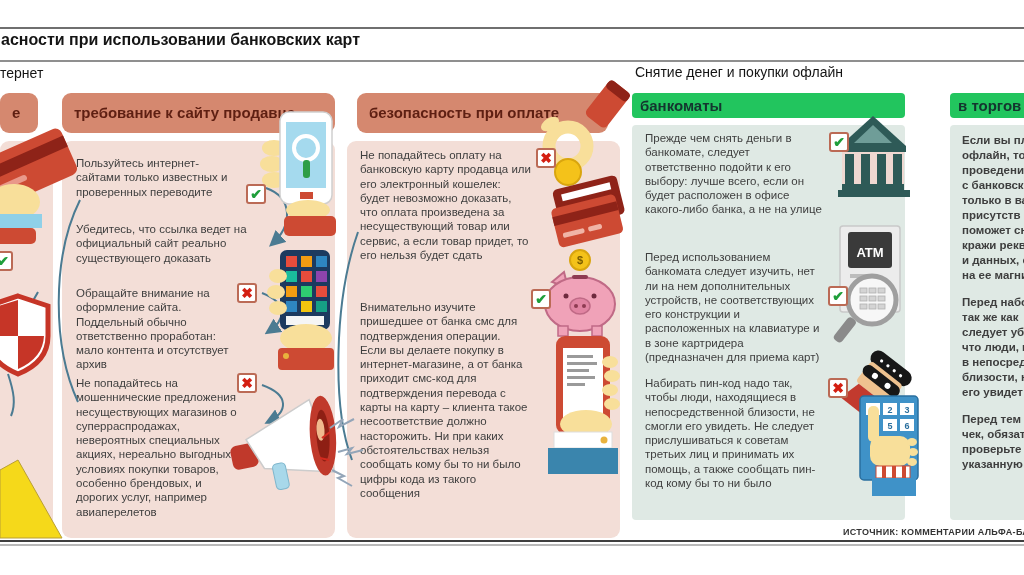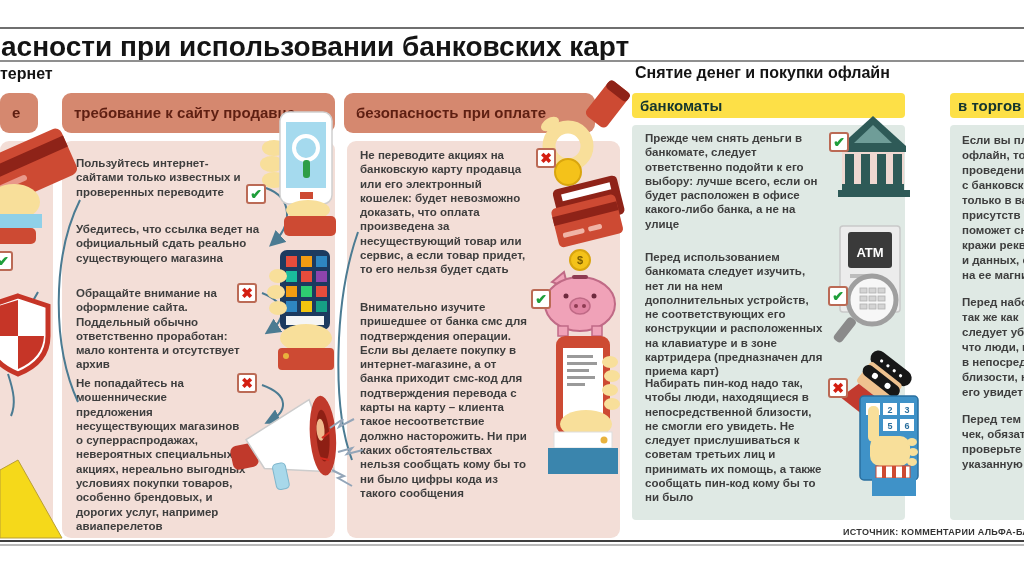--- a/index.html
+++ b/index.html
@@ -3,31 +3,31 @@
 <meta charset="utf-8">
 <style>
   html,body{margin:0;padding:0;background:#fff;}
   .canvas{position:relative;width:1024px;height:575px;background:#ffffff;overflow:hidden;
           font-family:"Liberation Sans",sans-serif;}
   .hr{position:absolute;left:0;width:1024px;}
   .hr.top{top:27px;height:2px;background:#6f6f6f;}
   .hr.under{top:60px;height:2px;background:#8f8f8f;}
   .hr.bot1{top:540px;height:2px;background:#3f3f3f;}
   .hr.bot2{top:544px;height:2px;background:#b9b9b9;}
-  .title{position:absolute;left:1px;top:31px;font-size:28px;font-weight:bold;color:#141414;white-space:nowrap;}
-  .seclabel{position:absolute;font-size:16px;font-weight:bold;color:#141414;white-space:nowrap;}
+  .title{position:absolute;left:1px;top:31px;font-size:16px;font-weight:bold;color:#141414;white-space:nowrap;}
+  .seclabel{position:absolute;font-size:14px;font-weight:normal;color:#141414;white-space:nowrap;}
   .seclabel.online{left:0;top:65px;}
   .seclabel.offline{left:635px;top:64px;}
   .pill{position:absolute;background:#d5886f;border-radius:9px;color:#5e1f12;font-size:15px;
         font-weight:bold;height:40px;line-height:40px;padding-left:12px;box-sizing:border-box;
         white-space:nowrap;overflow:hidden;z-index:2;}
-  .pill.teal{background:#fde047;color:#14352f;height:25px;line-height:25px;border-radius:4px;padding-left:8px;}
+  .pill.teal{background:#22c55e;color:#14352f;height:25px;line-height:25px;border-radius:4px;padding-left:8px;}
   .panel{position:absolute;background:#f3ded7;border-radius:9px;z-index:1;}
   .panel.teal{background:#dfe9e4;border-radius:4px;}
-  .para{position:absolute;font-size:11.5px;font-weight:bold;color:#3e3e3e;line-height:14.3px;z-index:4;}
+  .para{position:absolute;font-size:11.5px;font-weight:normal;color:#3e3e3e;line-height:14.3px;z-index:4;}
   .cutlines{position:absolute;left:962px;top:133px;z-index:4;}
   .cutline{font-size:11.5px;font-weight:bold;color:#3e3e3e;line-height:15px;height:15px;white-space:nowrap;}
   .gapline{height:12px;}
   .mark{position:absolute;width:20px;height:20px;background:#ffffff;border:2px solid #bb6a55;
         border-radius:3px;box-sizing:border-box;font-size:14px;font-weight:bold;text-align:center;
         line-height:16px;z-index:6;}
   .mark.check{color:#1f9e3a;}
   .mark.cross{color:#d41f12;}
   .source{position:absolute;left:843px;top:527px;font-size:9px;font-weight:bold;color:#333;
           white-space:nowrap;letter-spacing:0.3px;z-index:4;}
@@ -40,36 +40,36 @@
 
   <div class="hr top"></div>
   <div class="title">асности при использовании банковских карт</div>
   <div class="hr under"></div>
 
   <div class="seclabel online">тернет</div>
   <div class="seclabel offline">Снятие денег и покупки офлайн</div>
 
   <div class="pill" style="left:0;top:93px;width:38px;">е</div>
   <div class="pill" style="left:62px;top:93px;width:273px;">требование к сайту продавца</div>
-  <div class="pill" style="left:344px;top:93px;width:251px;">безопасность при оплате</div>
+  <div class="pill" style="left:357px;top:93px;width:251px;">безопасность при оплате</div>
   <div class="pill teal" style="left:632px;top:93px;width:273px;">банкоматы</div>
   <div class="pill teal" style="left:950px;top:93px;width:80px;">в торгов</div>
 
   <div class="panel" style="left:0;top:141px;width:53px;height:397px;"></div>
   <div class="panel" style="left:62px;top:141px;width:273px;height:397px;"></div>
   <div class="panel" style="left:347px;top:141px;width:273px;height:397px;"></div>
   <div class="panel teal" style="left:632px;top:125px;width:273px;height:395px;"></div>
   <div class="panel teal" style="left:950px;top:125px;width:80px;height:395px;"></div>
 
   <div class="para" style="left:76px;top:156px;width:165px;">Пользуйтесь интернет-сайтами только известных и проверенных переводите</div>
-  <div class="para" style="left:76px;top:222px;width:190px;">Убедитесь, что ссылка ведет на официальный сдать реально существующего магазина</div>
+  <div class="para" style="left:76px;top:222px;width:190px;">Убедитесь, что ссылка ведет на официальный сайт реально существующего доказать</div>
   <div class="para" style="left:76px;top:286px;width:165px;">Обращайте внимание на оформление сайта. Поддельный обычно ответственно проработан: мало контента и отсутствует архив</div>
   <div class="para" style="left:76px;top:376px;width:170px;">Не попадайтесь на мошеннические предложения несуществующих магазинов о суперраспродажах, невероятных специальных акциях, нереально выгодных условиях покупки товаров, особенно брендовых, и дорогих услуг, например авиаперелетов</div>
 
-  <div class="para" style="left:360px;top:148px;width:172px;">Не переводите акциях на банковскую карту продавца или его электронный кошелек: будет невозможно доказать, что оплата произведена за несуществующий товар или сервис, а если товар придет, то его нельзя будет сдать</div>
+  <div class="para" style="left:360px;top:148px;width:172px;">Не попадайтесь оплату на банковскую карту продавца или его электронный кошелек: будет невозможно доказать, что оплата произведена за несуществующий товар или сервис, а если товар придет, то его нельзя будет сдать</div>
   <div class="para" style="left:360px;top:300px;width:168px;">Внимательно изучите пришедшее от банка смс для подтверждения операции. Если вы делаете покупку в интернет-магазине, а от банка приходит смс-код для подтверждения перевода с карты на карту – клиента такое несоответствие должно насторожить. Ни при каких обстоятельствах нельзя сообщать кому бы то ни было цифры кода из такого сообщения</div>
 
   <div class="para" style="left:645px;top:131px;width:178px;">Прежде чем снять деньги в банкомате, следует ответственно подойти к его выбору: лучше всего, если он будет расположен в офисе какого-либо банка, а не на улице</div>
   <div class="para" style="left:645px;top:376px;width:178px;">Набирать пин-код надо так, чтобы люди, находящиеся в непосредственной близости, не смогли его увидеть. Не следует прислушиваться к советам третьих лиц и принимать их помощь, а также сообщать пин-код кому бы то ни было</div>
   <div class="para" style="left:645px;top:250px;width:178px;">Перед использованием банкомата следует изучить, нет ли на нем дополнительных устройств, не соответствующих его конструкции и расположенных на клавиатуре и в зоне картридера (предназначен для приема карт)</div>
 
   <div class="cutlines">
     <div class="cutline">Если вы пла</div>
     <div class="cutline">офлайн, то</div>
     <div class="cutline">проведения</div>

